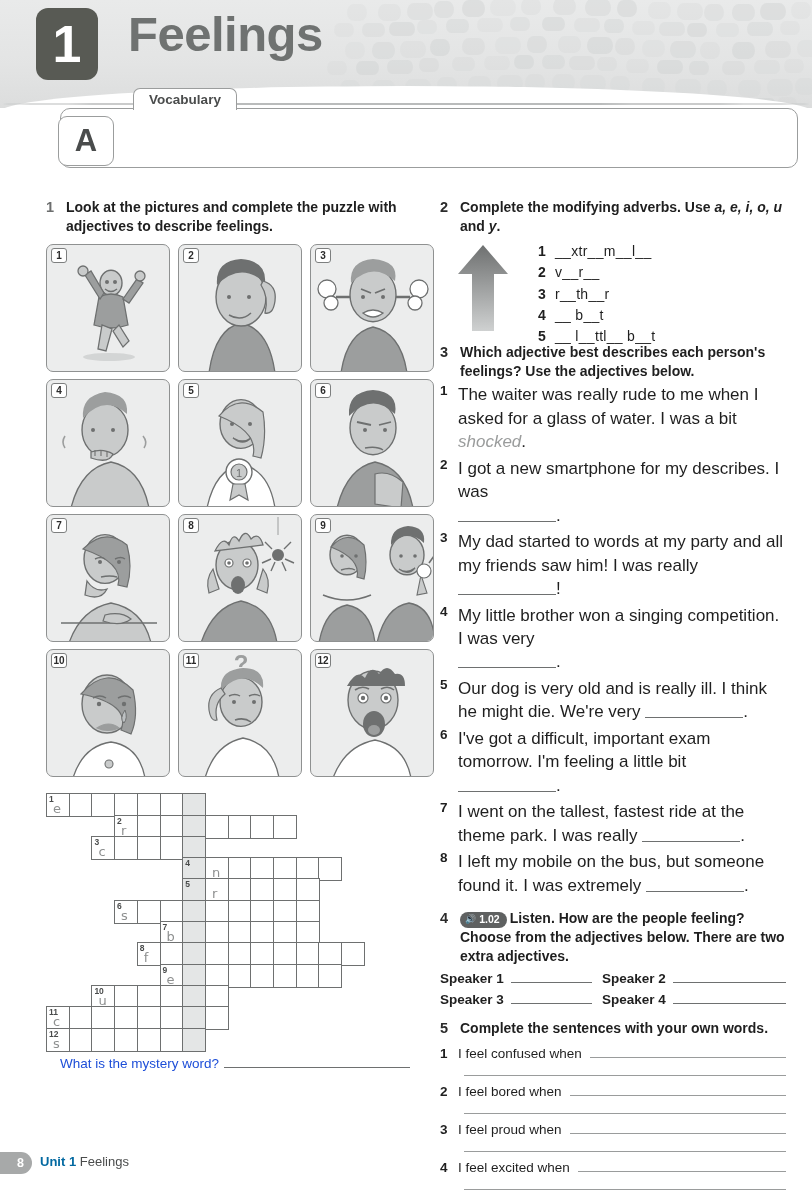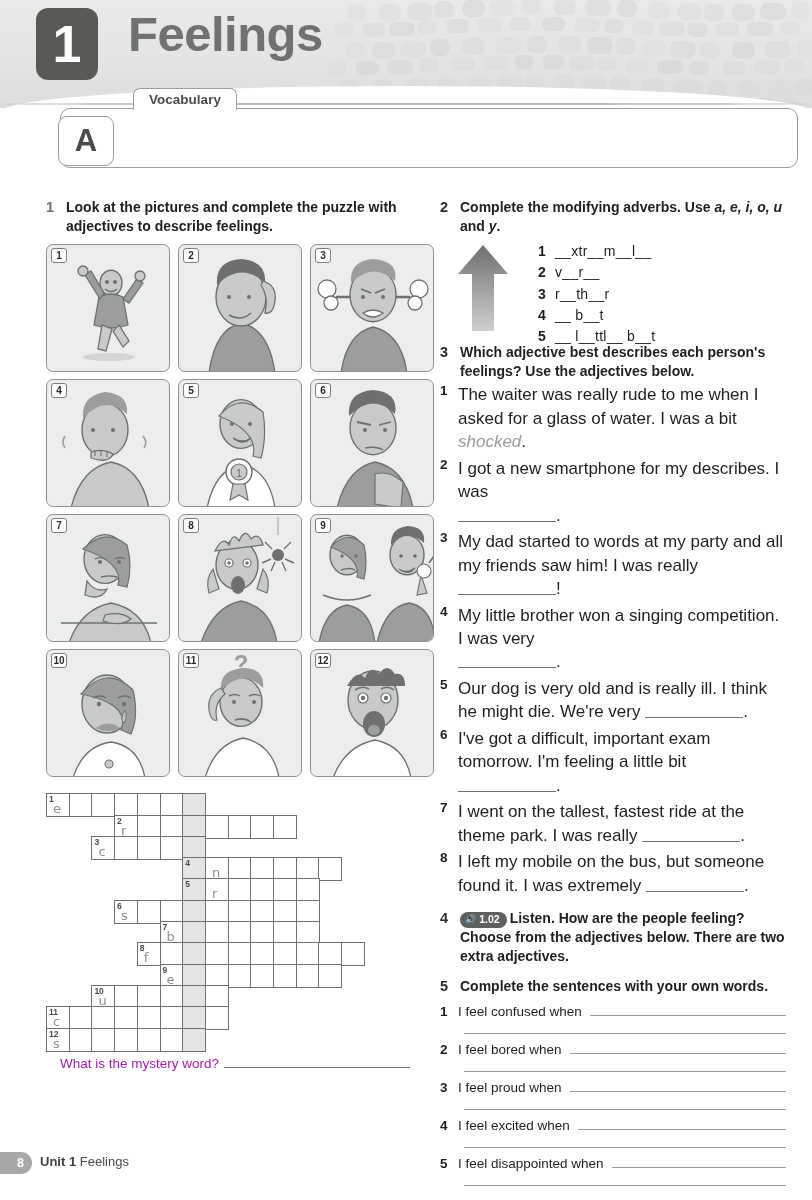--- a/index.html
+++ b/index.html
@@ -128,21 +128,21 @@
     position:absolute; left:2px; top:0px;
     font-size:8.5px; font-weight:bold; color:#4a4c4c;
   }
   .cell .cl {
     position:absolute; left:6px; top:7px;
     font-size:13px; color:#8e9090;
     font-family:"DejaVu Sans", sans-serif;
   }
   .mystery {
     position:absolute; left:14px; top:262px;
-    font-size:13.5px; color:#a21caf;
+    font-size:13.5px; color:#1d4ed8;
     display:flex; align-items:baseline; gap:0;
   }
   .mystery .ml {
     display:inline-block; width:186px;
     border-bottom:1.2px solid #6e7070; margin-left:5px; height:13px;
   }
 
   
   .adv-wrap { position:relative; margin-top:6px; height:92px; }
   .arrow { position:absolute; left:16px; top:2px; width:54px; height:88px; }
@@ -189,21 +189,21 @@
   
   .footer { position:absolute; left:0; top:1152px; width:812px; height:30px; }
   .pg-badge {
     position:absolute; left:-14px; top:0; width:46px; height:22px;
     background:#a7a9a9; border-radius:11px;
     color:#fff; font-size:12.5px; font-weight:bold;
     display:flex; align-items:center; justify-content:flex-end;
     padding-right:8px;
   }
   .foot-txt { position:absolute; left:40px; top:2px; font-size:13px; color:#4a4c4c; }
-  .foot-txt b { font-weight:bold; color:#404040; }
+  .foot-txt b { font-weight:bold; color:#0369a1; }
 
   .audio-badge {
     display:inline-flex; align-items:center; gap:3px;
     background:#5f6161; color:#fff; border-radius:9px;
     padding:1px 7px 1px 5px; font-size:10.5px; font-weight:bold;
     vertical-align:1px; margin-right:3px;
   }
   .audio-badge .spk-ic { font-size:9px; }
 </style>
 </head>
@@ -765,20 +765,38 @@
   <div class="ex" style="margin-top:12px;">
     <div class="ex-head">
       <div class="ex-num dark">4</div>
       <div class="ex-text">
         <span class="audio-badge">
             <span class="spk-ic">🔊</span>
             <span>1.02</span>
           </span><span>Listen. How are the people feeling? Choose from the adjectives below. There are two extra adjectives.</span>
       </div>
     </div>
+    <div class="spk-grid" id="spkgrid">
+        <div class="spk">
+       <span class="spk-l">Speaker 1</span>
+       <span class="spk-b"></span>
+     </div>
+        <div class="spk">
+       <span class="spk-l">Speaker 2</span>
+       <span class="spk-b"></span>
+     </div>
+        <div class="spk">
+       <span class="spk-l">Speaker 3</span>
+       <span class="spk-b"></span>
+     </div>
+        <div class="spk">
+       <span class="spk-l">Speaker 4</span>
+       <span class="spk-b"></span>
+     </div>
+      </div>
   </div>
 
   <div class="ex" style="margin-top:12px;">
     <div class="ex-head">
       <div class="ex-num dark">5</div>
       <div class="ex-text">Complete the sentences with your own words.</div>
     </div>
     <div id="ex5items">
         <div class="w-item">
        <div class="w-first">

